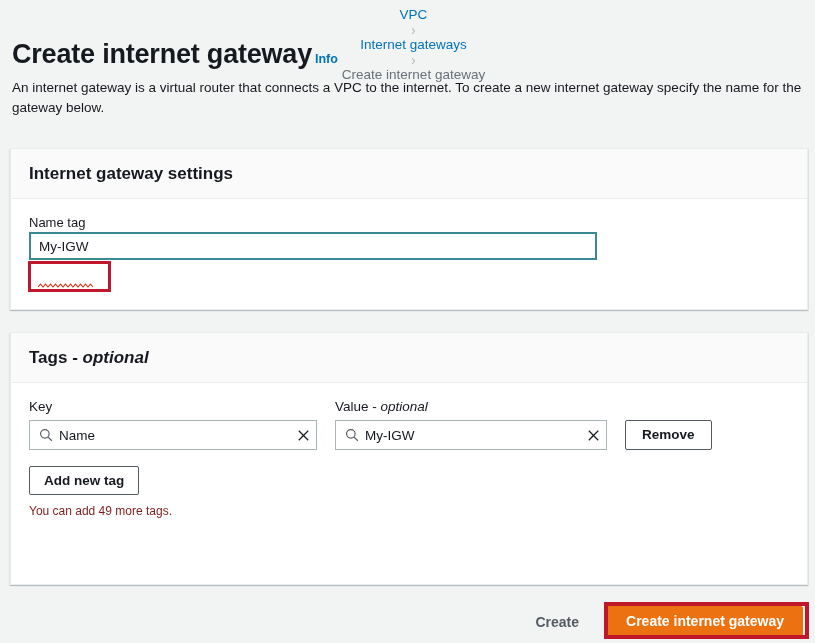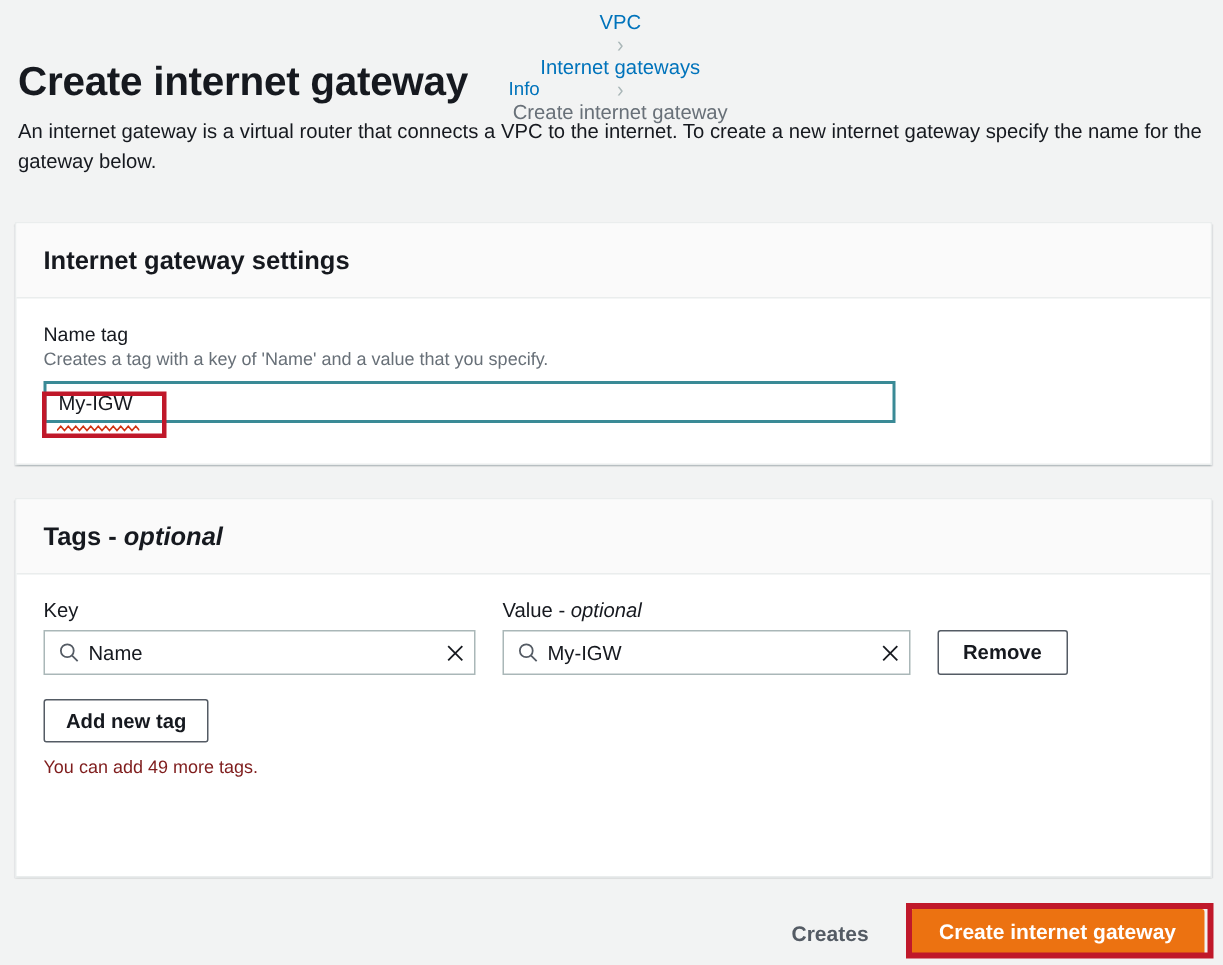--- a/index.html
+++ b/index.html
@@ -53,22 +53,22 @@
     font-size: 27px;
     font-weight: 700;
     letter-spacing: -0.2px;
     color: #16191f;
     margin: 0;
     line-height: 1.12;
   }
   .info-link {
     color: #0073bb;
     font-size: 12.5px;
-    font-weight: 400;
-    margin-left: 27px;
+    font-weight: 700;
+    margin-left: 3px;
     cursor: pointer;
     text-decoration: none;
   }
 
   .page-desc {
     padding: 9px 10px 0 12px;
     font-size: 13.5px;
     line-height: 1.5;
     color: #16191f;
     max-width: 800px;
@@ -293,21 +293,20 @@
 
 <div class="page-desc">An internet gateway is a virtual router that connects a VPC to the internet. To create a new internet gateway specify the name for the gateway below.</div>
 
 <div class="card" id="card-settings">
   <div class="card-header no-border">
     <h2 class="card-title">Internet gateway settings</h2>
   </div>
   <div style="border-top:1px solid #eaeded;"></div>
   <div class="card-body">
     <div class="field-label">Name tag</div>
-    <div class="field-hint">Creates a tag with a key of 'Name' and a value that you specify.</div>
     <input class="name-input" type="text" value="My-IGW" style="">
   </div>
 </div>
 
 <div class="annot-box" id="annot-name"></div>
 <svg class="squiggle" viewBox="0 0 55 5" preserveAspectRatio="none">
   <path d="M0 4 L2.5 1.2 L5 4 L7.5 1.2 L10 4 L12.5 1.2 L15 4 L17.5 1.2 L20 4 L22.5 1.2 L25 4 L27.5 1.2 L30 4 L32.5 1.2 L35 4 L37.5 1.2 L40 4 L42.5 1.2 L45 4 L47.5 1.2 L50 4 L52.5 1.2 L55 4" fill="none" stroke="#d13212" stroke-width="1.1"></path>
 </svg>
 
 <div class="card" id="card-tags">
@@ -367,17 +366,17 @@
     </div>
 
     <div style="margin-top:16px;">
       <button class="btn btn-normal btn-add">Add new tag</button>
       <div class="helper-text">You can add 49 more tags.</div>
     </div>
   </div>
 </div>
 
 <div class="footer">
-  <button class="btn-link">Creates</button>
+  <button class="btn-link">Create</button>
   <button class="btn btn-primary">Create internet gateway</button>
 </div>
 
 <div class="annot-box" id="annot-submit"></div>
 
 </body></html>

